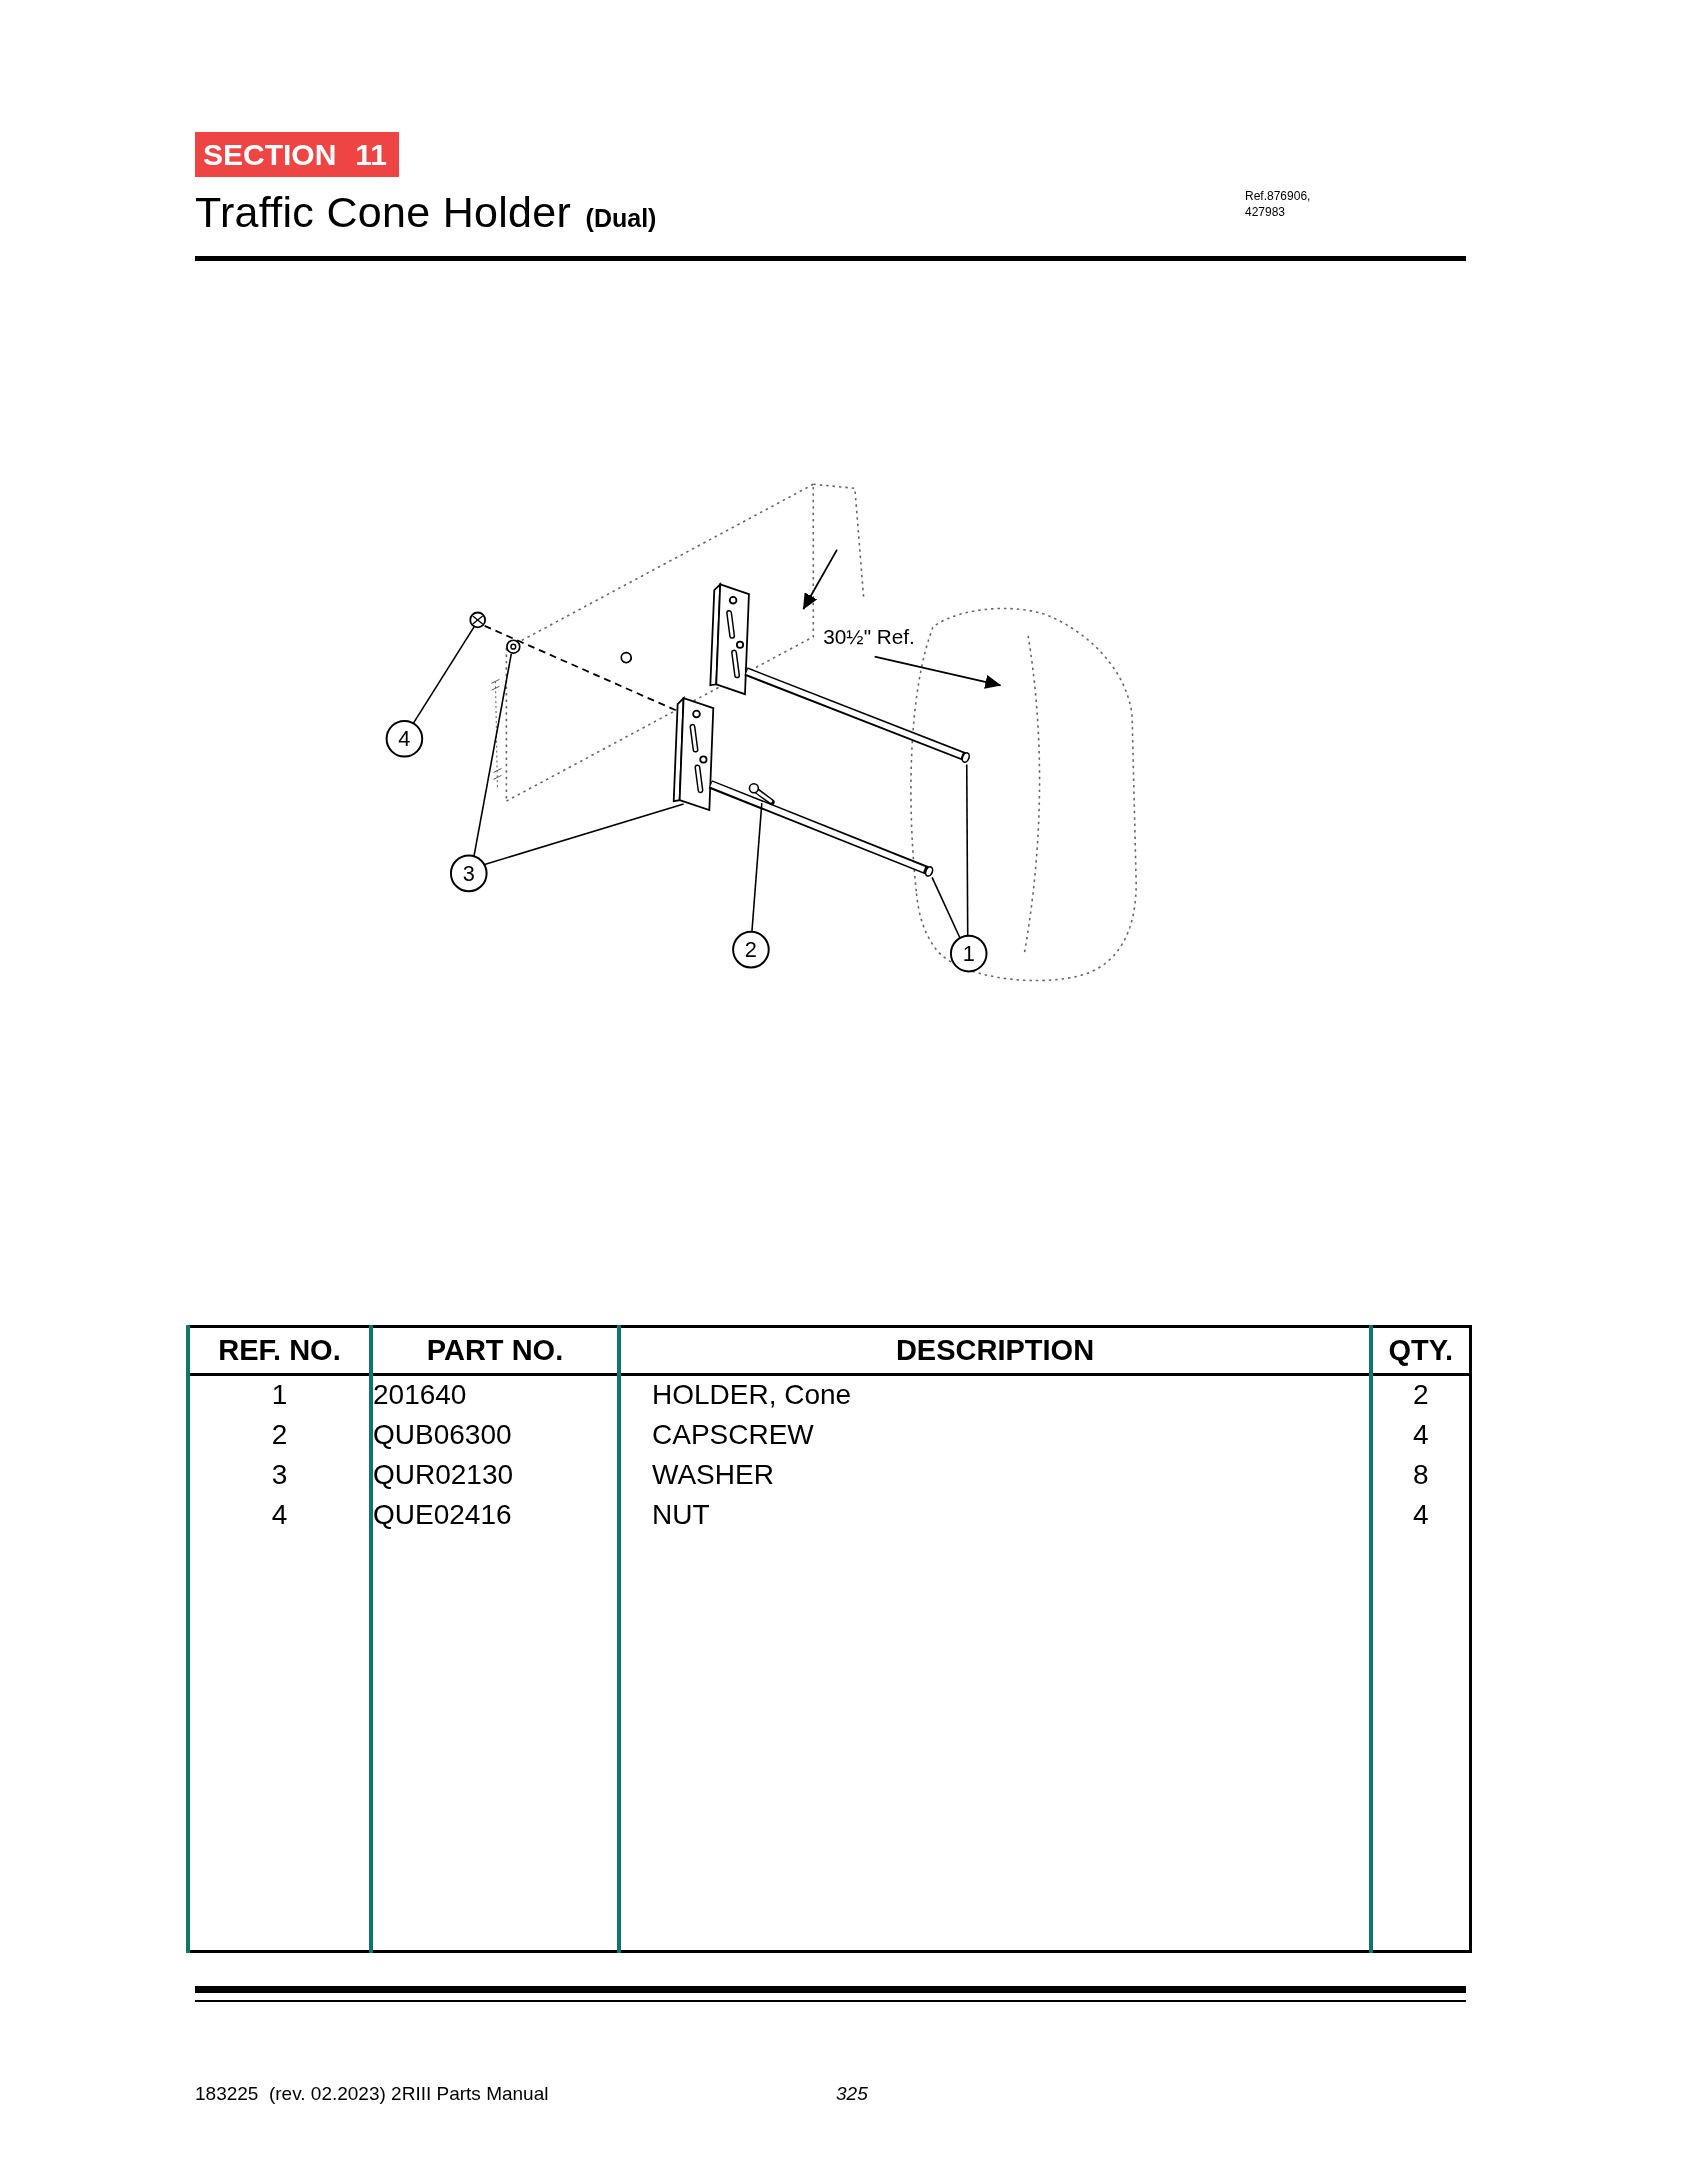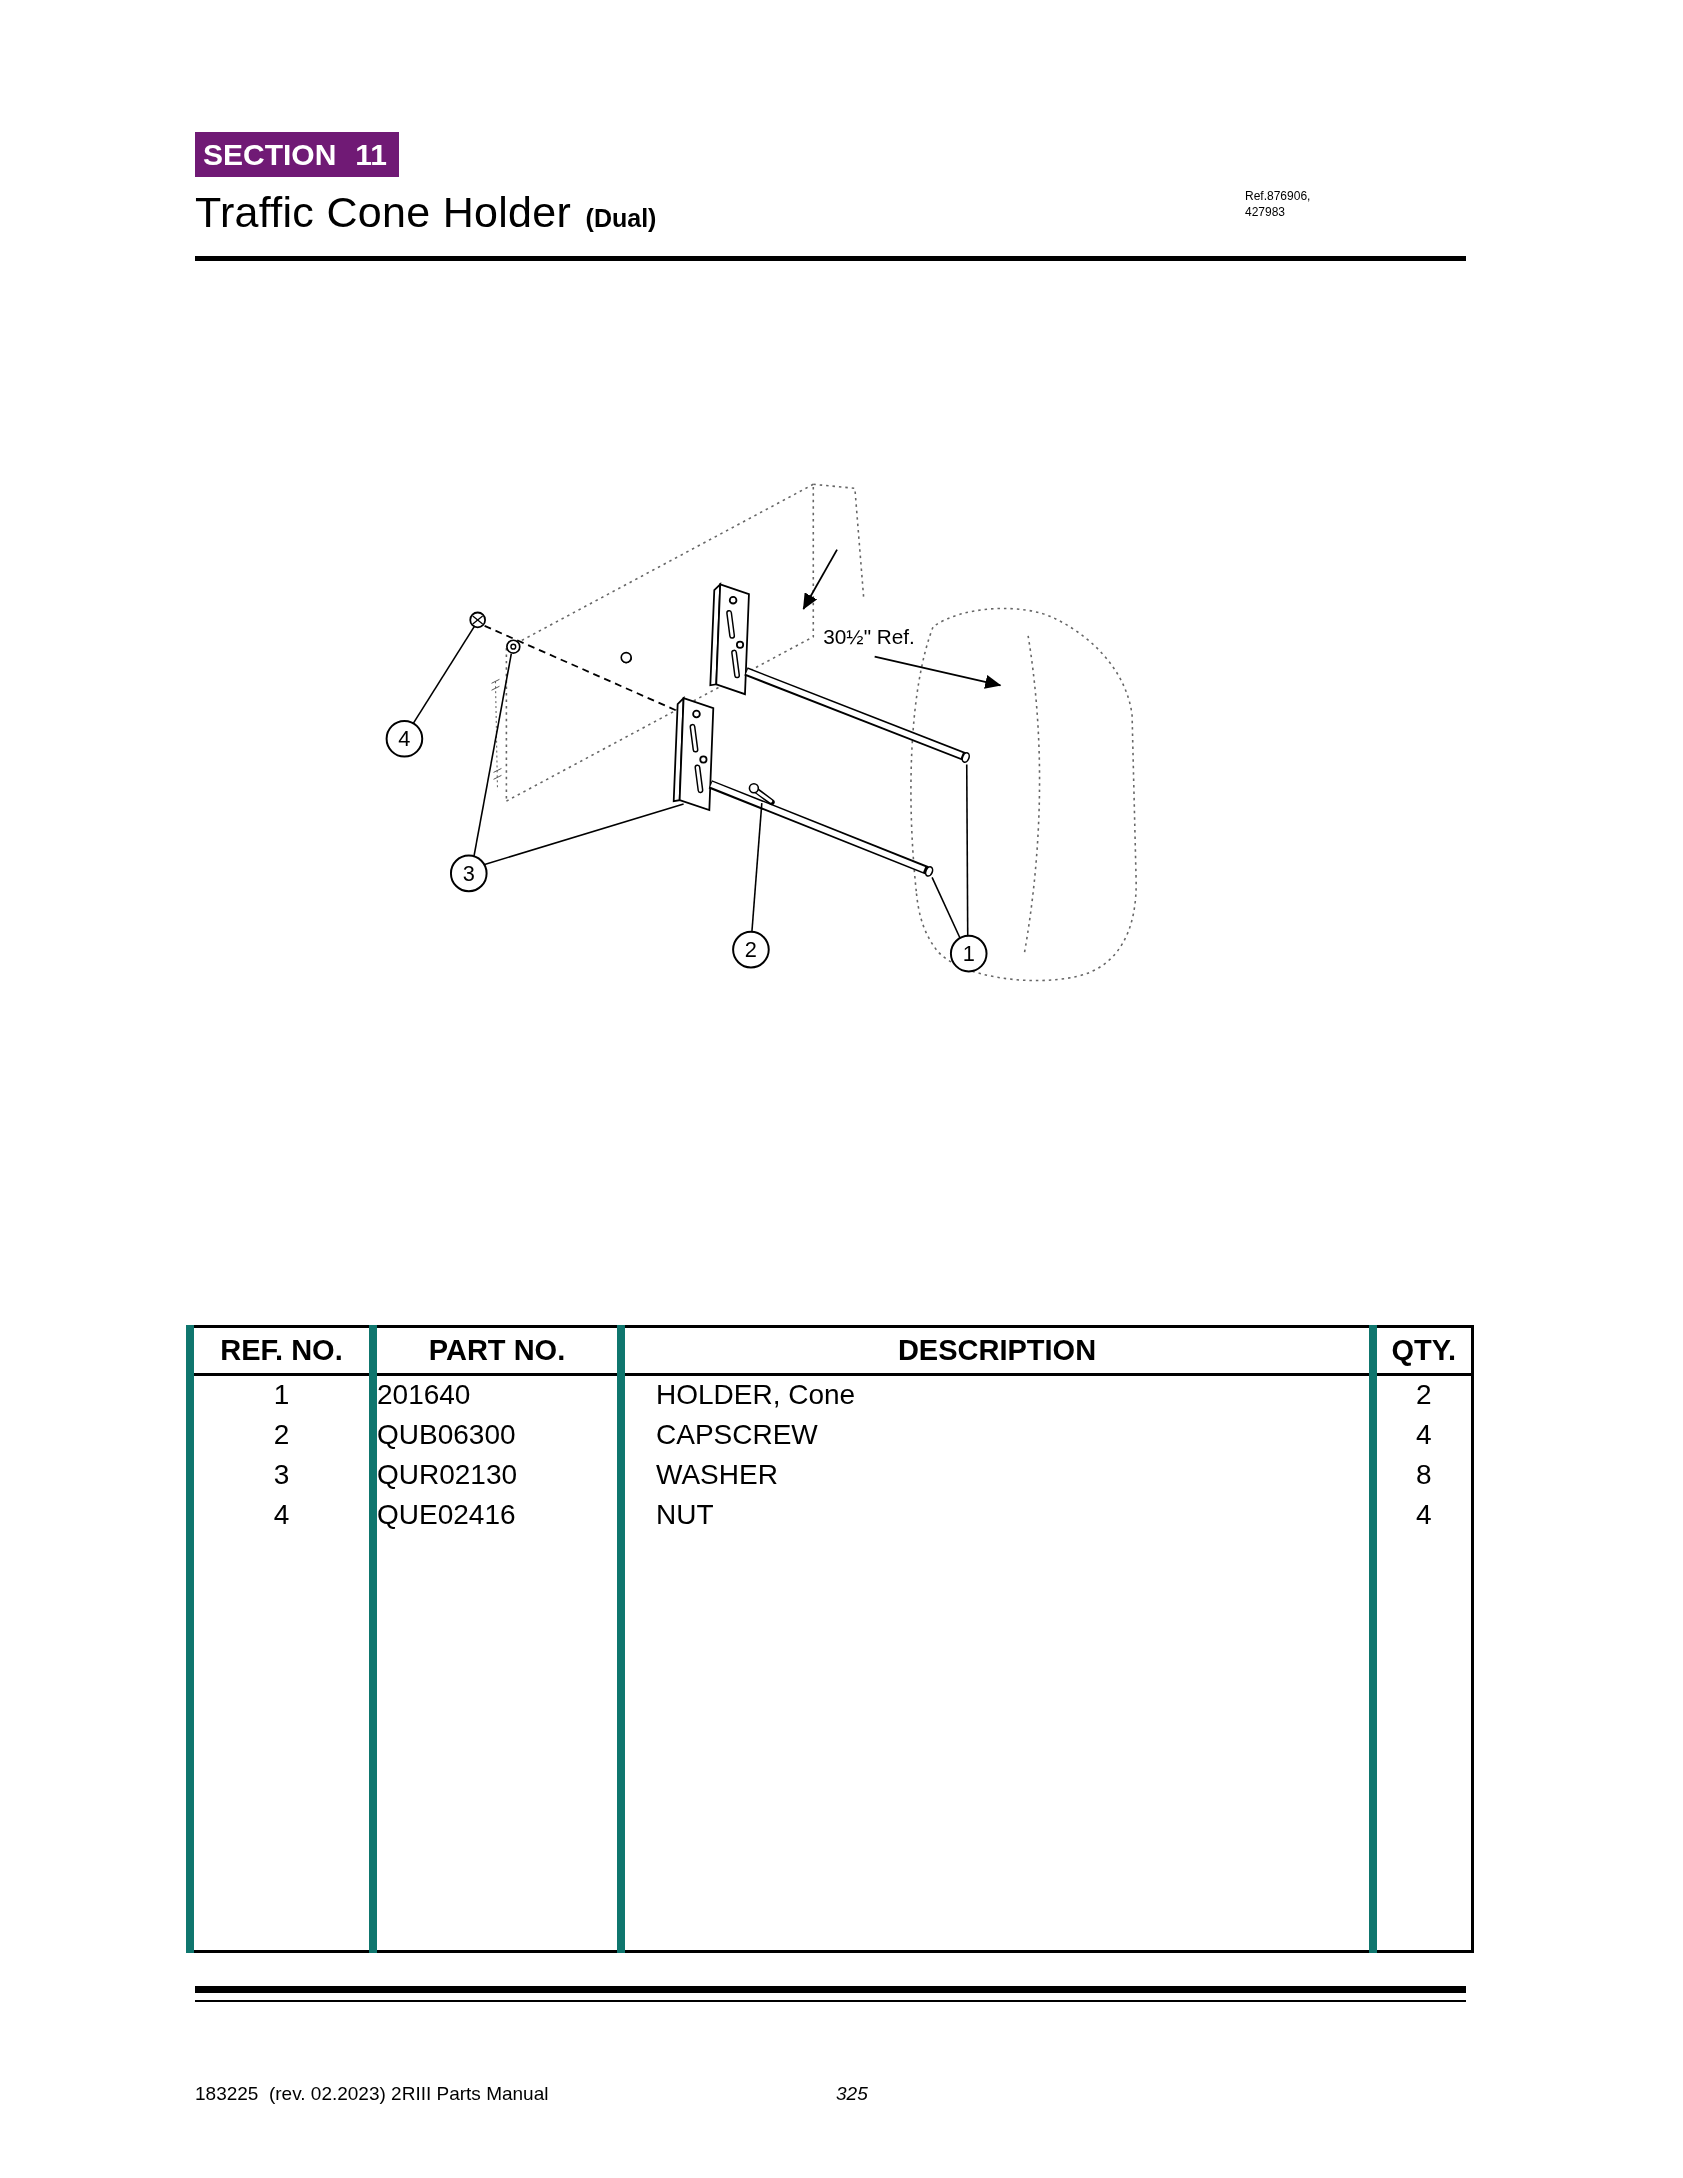--- a/index.html
+++ b/index.html
@@ -3,42 +3,42 @@
 <meta charset="utf-8">
 <style>
   * { margin:0; padding:0; box-sizing:border-box; }
   html,body { background:#ffffff; }
   .page {
     position:relative; width:1683px; height:2178px; background:#fff;
     font-family:"Liberation Sans", sans-serif; color:#000; overflow:hidden;
   }
   .section-badge {
     position:absolute; left:195px; top:132px; width:204px; height:45px;
-    background:#701a75; color:#fff; font-weight:bold; font-size:30px;
+    background:#ef4444; color:#fff; font-weight:bold; font-size:30px;
     display:flex; align-items:center; justify-content:space-between;
     padding:0 12px 0 8px;
   }
   .title-row { position:absolute; left:195px; top:188px; white-space:nowrap; }
   .title { font-size:43px; font-weight:normal; letter-spacing:0.3px; }
   .title-suffix { font-size:25px; font-weight:bold; margin-left:10px;margin-top:38px; }
   .ref-block {
     position:absolute; left:1245px; top:189px;
     font-size:12px; line-height:1.3;
   }
   .rule-top { position:absolute; left:195px; top:256px; width:1271px; height:5px; background:#000; }
 
   .diagram { position:absolute; left:347px; top:416px; width:891px; height:594px; }
   .diagram text { font-family:"Liberation Sans", sans-serif; fill:#000; }
 
   .parts-table {
     position:absolute; left:186px; top:1325px; width:1283px; height:628px;
     border-collapse:collapse; table-layout:fixed; border:3px solid #000;
     font-size:28px;
   }
-  .parts-table th, .parts-table td { border-left:8px solid #0f766e; border-right:2px solid #000; }
+  .parts-table th, .parts-table td { border-left:4px solid #0f766e; border-right:2px solid #000; }
   .parts-table thead th {
     height:48px; font-size:29px; font-weight:bold; text-align:center;
     border-bottom:3px solid #000; vertical-align:middle;
   }
   .parts-table tbody td { vertical-align:middle; }
   .data-row td { height:40px; }
   .c-ref { text-align:center; }
   .c-part { text-align:left; }
   .c-desc { text-align:left; padding-left:31px; }
   .c-qty { text-align:center; }

